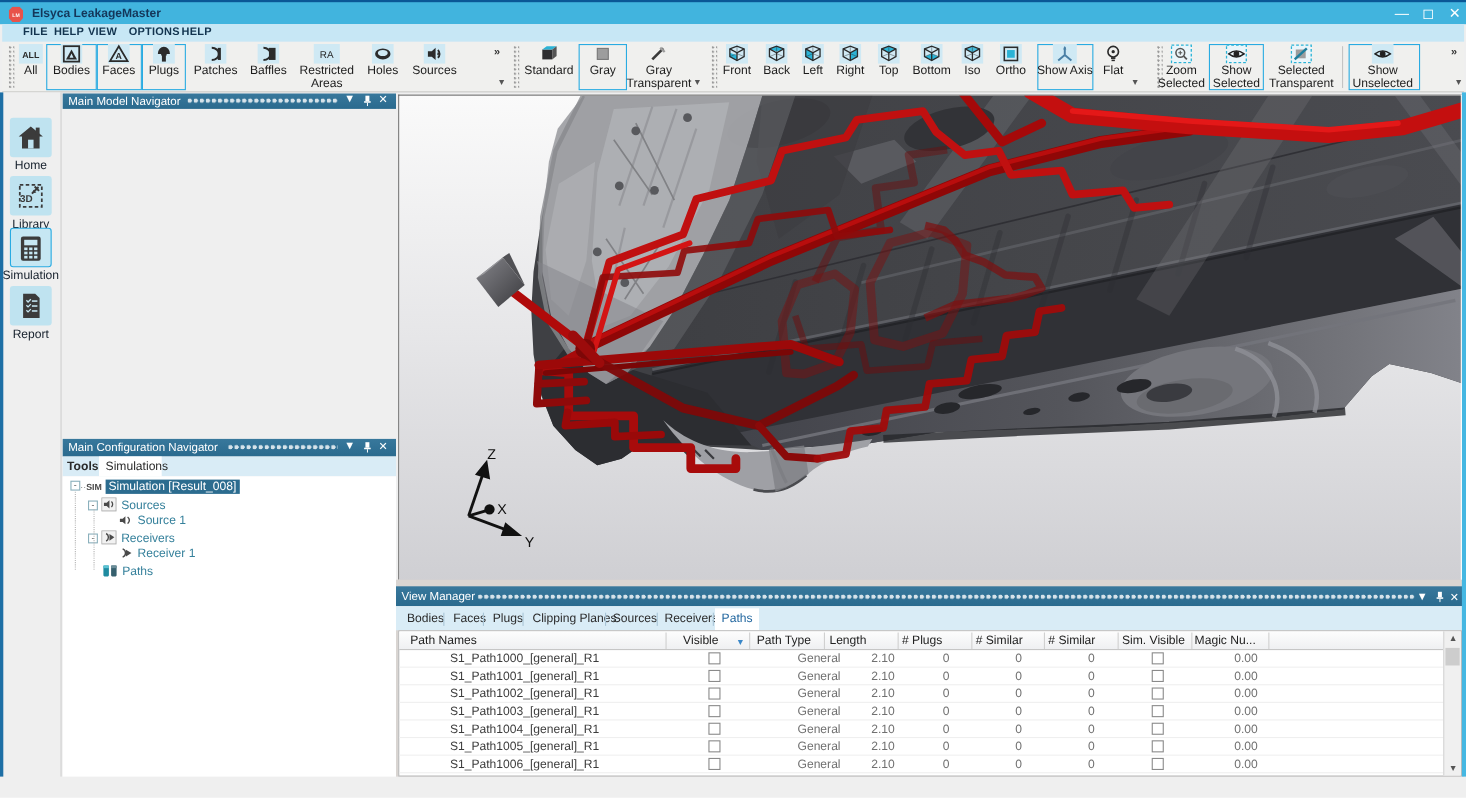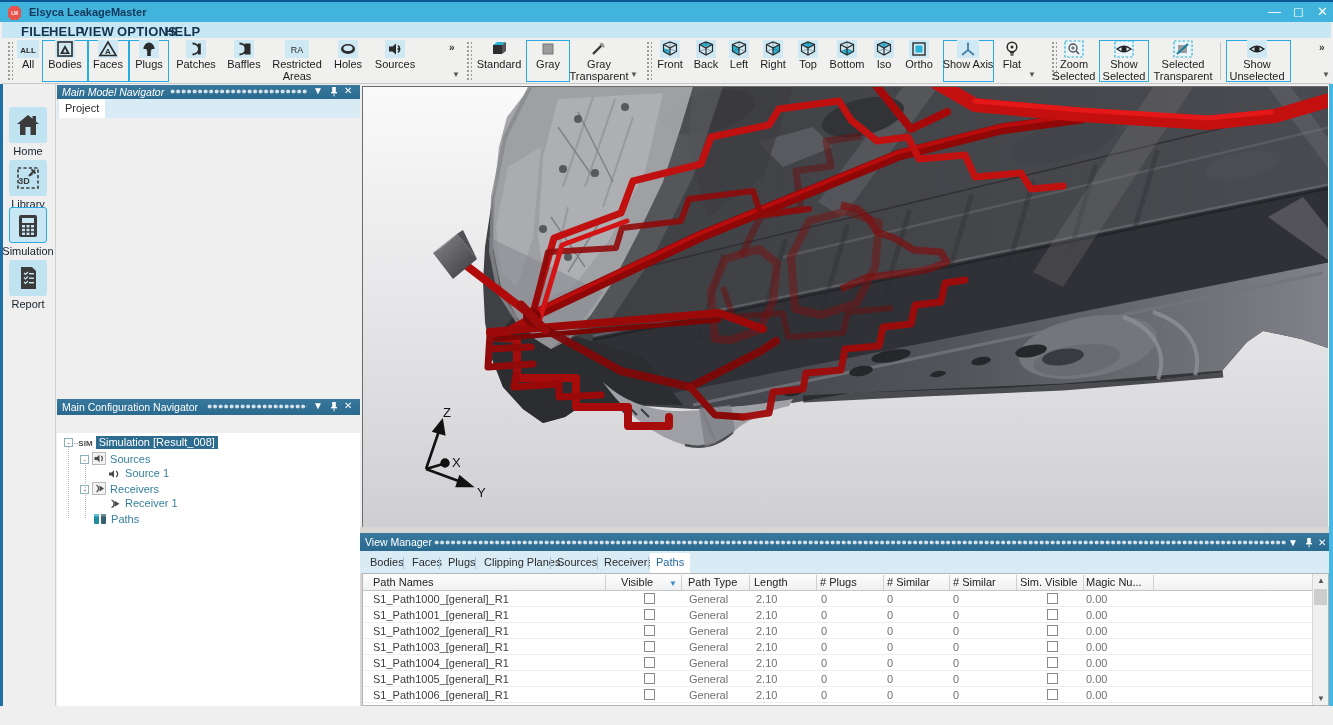--- a/index.html
+++ b/index.html
@@ -5,21 +5,21 @@
 * { margin:0; padding:0; box-sizing:border-box; }
 html,body { width:1333px; height:725px; overflow:hidden; font-family:"Liberation Sans", sans-serif; }
 #win { position:absolute; left:0; top:0; width:1333px; height:725px; background:#efefef; }
 
 #titlebar { position:absolute; left:0; top:0; width:1333px; height:22px; background:#41b4de; border-top:2px solid #0a5796; }
 #appicon { position:absolute; left:8px; top:4px; width:13px; height:14px; }
 #title { position:absolute; left:29px; top:4px; font-size:11px; font-weight:bold; color:#14375a; }
 .winbtn { position:absolute; top:0px; color:#fff; font-size:13px; }
 
 #menubar { position:absolute; left:2px; top:22px; width:1329px; height:16px; background:#c7e7f5; }
-.menuitem { position:absolute; top:2px; font-size:13px; font-weight:bold; color:#12344f; letter-spacing:0.2px; }
+.menuitem { position:absolute; top:2px; font-size:10px; font-weight:bold; color:#12344f; letter-spacing:0.2px; }
 
 #toolbar { position:absolute; left:2px; top:38px; width:1329px; height:46px; background:#f0f0ee; border-bottom:1px solid #c9c9c7; }
 .grip { position:absolute; top:4px; width:5px; height:38px;
   background-image:radial-gradient(circle at 1px 1px, #9a9a9a 1px, transparent 1.2px);
   background-size:4px 4px; }
 .tbtn { position:absolute; top:2px; text-align:center; font-size:11px; color:#1c1c1c; line-height:12px; }
 .tbtn .ico { height:17px; margin-bottom:1px; }
 .selbox { position:absolute; top:2px; height:42px; border:1px solid #29abe2; }
 .chev { position:absolute; font-size:10px; font-weight:bold; color:#333; }
 .drop { position:absolute; font-size:8px; color:#555; }
@@ -45,21 +45,21 @@
 .expander { display:inline-block; width:9px; height:9px; border:1px solid #8ab0bc; background:#fff; font-size:8px; line-height:7px; text-align:center; color:#555; vertical-align:1px; }
 
 #viewport { position:absolute; left:362px; top:86px; width:968px; height:441px; border-left:1px solid #6b6b6b; border-top:1px solid #6b6b6b; }
 
 #vmgr { position:absolute; left:360px; top:527px; width:971px; height:179px; background:#d9d5d2; }
 
 #vtable { position:absolute; left:2px; top:46px; width:967px; height:133px; background:#fff; border:1px solid #b5b5b5; }
 .th { position:absolute; top:0; height:17px; font-size:11px; color:#222; padding-top:2px; }
 .thsep { position:absolute; top:1px; width:1px; height:15px; background:#d0d0d0; }
 .row { position:absolute; left:0; width:950px; height:16px; border-bottom:1px solid #efefef; font-size:11px; color:#3c3c3c; }
-.cell { position:absolute; top:2px; }
+.cell { position:absolute; top:2px;margin-left:36px; }
 .gray { color:#707070; }
 .cb { position:absolute; width:11px; height:11px; border:1px solid #8a8a8a; background:#fff; top:2px; }
 
 #statusbar { position:absolute; left:0; top:706px; width:1333px; height:19px; background:#4fbfe8; border-top:1px solid #2b9fce; }
 #statusbar .txt { position:absolute; left:5px; top:3px; font-size:12px; color:#0e3c57; }
 </style>
 </head>
 <body>
 <div id="win">
 
@@ -367,44 +367,45 @@
             <rect x="14" y="12.5" width="5" height="1.4" fill="#c6e7f3"></rect>
             <path d="M9 17.0 l1.5 1.5 l2.5 -2.5" stroke="#c6e7f3" stroke-width="1.2" fill="none"></path>
             <rect x="14" y="17.0" width="5" height="1.4" fill="#c6e7f3"></rect>
           </svg></div>
       </div>
 <div class="slbl" style="top:214px;">Report</div>
 </div>
 <div id="sidestrip"></div>
 
 <div class="phead" style="left:57px; top:85px; width:303px; height:14px;">
-  <span class="t" style="top:1px;font-style:italic;">Main Model Navigator</span>
+  <span class="t" style="top:1px;">Main Model Navigator</span>
   <div class="pdots" style="left:113px; top:4px; width:137px;"></div>
   <div class="phicons" style="left:256px; top:0px;">▼</div>
   <div class="phicons" style="left:273px; top:1px;"><svg width="8" height="11" viewBox="0 0 8 11">
           <rect x="2.2" y="1" width="3.6" height="5" fill="#fff"></rect>
           <rect x="1" y="6" width="6" height="1.4" fill="#fff"></rect>
           <rect x="3.6" y="7.4" width="0.9" height="3" fill="#fff"></rect>
         </svg></div>
   <div class="phicons" style="left:287px; top:0px;">✕</div>
-</div>
-<div class="tabrow" style="left:57px; top:99px; width:303px; height:19px;">
-  <div class="tab active" style="left:2px;">Project</div>
 </div>
 
 <div class="phead" style="left:57px; top:399px; width:303px; height:16px;">
   <span class="t" style="top:2px;">Main Configuration Navigator</span>
   <div class="pdots" style="left:150px; top:5px; width:100px;"></div>
   <div class="phicons" style="left:256px; top:1px;">▼</div>
   <div class="phicons" style="left:273px; top:2px;"><svg width="8" height="11" viewBox="0 0 8 11">
           <rect x="2.2" y="1" width="3.6" height="5" fill="#fff"></rect>
           <rect x="1" y="6" width="6" height="1.4" fill="#fff"></rect>
           <rect x="3.6" y="7.4" width="0.9" height="3" fill="#fff"></rect>
         </svg></div>
   <div class="phicons" style="left:287px; top:1px;">✕</div>
+</div>
+<div class="tabrow" style="left:57px; top:415px; width:303px; height:18px;">
+  <div class="tab" style="left:0px; font-weight:bold; padding-left:4px;">Tools</div>
+  <div class="tab active" style="left:33px; width:57px;">Simulations</div>
 </div>
 <div class="pbody" style="left:57px; top:433px; width:303px; height:273px;" id="cfgbody">
 <div class="tree" style="left:7px; top:3px;"><span class="expander">-</span><span style="font-size:8px; color:#555;">··</span><span style="font-size:8px; color:#4a4a4a; font-weight:bold;">SIM</span>&nbsp;<span style="background:#2c6c8f; color:#fff; padding:0 3px 1px 3px;">Simulation [Result_008]</span></div>
 <div class="tree" style="left:23px; top:19px;"><span class="expander">-</span>&nbsp;<svg width="15" height="14" viewBox="0 0 15 14" style="vertical-align:-3px;">
           <rect x="0.5" y="0.5" width="13" height="12" fill="#f2f2f2" stroke="#aaa" stroke-width="0.8"></rect>
           <path d="M2.5 5 L5 5 L7.5 2.8 L7.5 10.2 L5 8 L2.5 8 Z" fill="#4a4a4a"></path>
           <path d="M9.3 4 A3.4 3.4 0 0 1 9.3 9" fill="none" stroke="#4a4a4a" stroke-width="1.2"></path>
         </svg>&nbsp;Sources</div>
 <div class="tree" style="left:51px; top:34px;"><svg width="14" height="12" viewBox="0 0 14 12" style="vertical-align:-3px;">
           <path d="M1 4.5 L3.5 4.5 L6 2.3 L6 9.7 L3.5 7.5 L1 7.5 Z" fill="#4a4a4a"></path>

